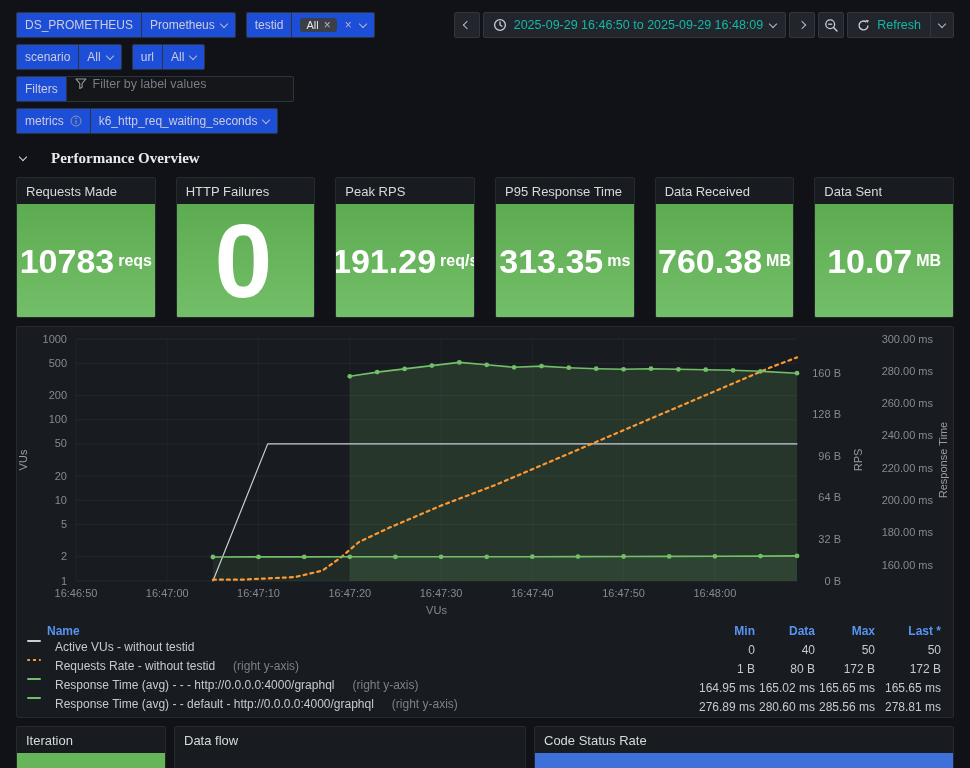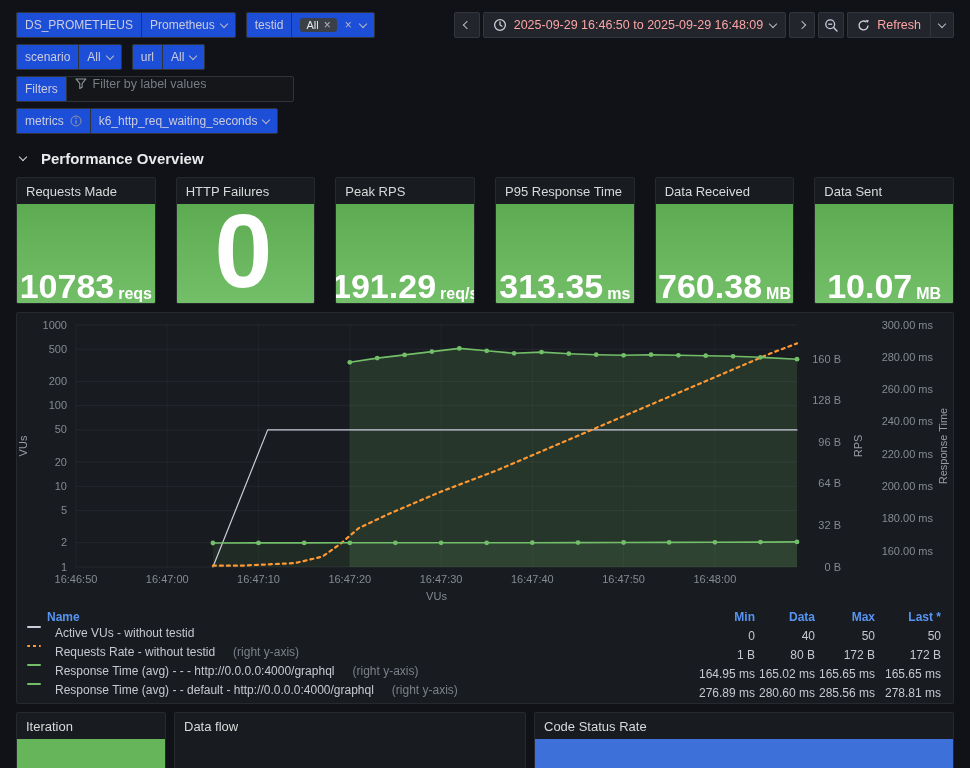--- a/index.html
+++ b/index.html
@@ -32,47 +32,47 @@
     border-right:1.4px solid #b9bbc3; border-bottom:1.4px solid #b9bbc3;
   }
   .chev.down { transform:rotate(45deg); margin-top:-3px; }
   .chev.left { transform:rotate(135deg); }
   .chev.right { transform:rotate(-45deg); }
   .spacer { flex:1; }
   .time-controls { display:flex; align-items:center; gap:3px; }
   .tbtn {
     height:26px; display:flex; align-items:center; gap:7px;
     background:#22252c; border:1px solid #33363e; border-radius:2px;
-    color:#fca5a5; font-size:12.5px; padding:0 9px; cursor:pointer;
+    color:#14b8a6; font-size:12.5px; padding:0 9px; cursor:pointer;
     font-family:"Liberation Sans", sans-serif;
   }
   .tbtn.sq { width:26px; justify-content:center; padding:0; }
   .refresh-split { display:flex; }
   .refresh-split .tbtn:first-child { border-radius:2px 0 0 2px; border-right:none; }
   .refresh-split .tbtn:last-child { border-radius:0 2px 2px 0; width:24px; justify-content:center; padding:0; }
   .filter-input {
     height:26px; width:228px; background:#141619; border:1px solid #2f333a;
     border-radius:0 2px 2px 0; display:flex; align-items:flex-start; gap:6px; padding:0 8px;
   }
   .filter-input input {
     background:transparent; border:none; outline:none; color:#ccccdc;
     font-size:12.5px; width:100%; font-family:"Liberation Sans", sans-serif;
   }
   .filter-input input::placeholder { color:#787d86; }
   
-  .section-header { display:flex; align-items:center; gap:15px; padding:10px 16px 10px 20px; }
+  .section-header { display:flex; align-items:center; gap:25px; padding:10px 16px 10px 20px;font-family:Liberation Serif, serif; }
   .section-header .chev { border-color:#d8d9da; }
   .section-title { font-size:15px; font-weight:bold; color:#e9eaec; }
   
   .stats-row { display:grid; grid-template-columns:repeat(6,1fr); gap:20px; margin:0 16px; }
   .panel { background:#181b1f; border:1px solid #26292e; border-radius:2px; overflow:hidden; }
   .panel-header { height:26px; display:flex; align-items:center; padding:0 9px; }
   .panel-title { font-size:13px; color:#d8d9da; white-space:nowrap; overflow:hidden; }
   .stat-body {
-    height:99px; display:flex; align-items:flex-end; justify-content:center;
+    height:113px; display:flex; align-items:center; justify-content:center;
     background:linear-gradient(180deg, var(--g1), var(--g2));
   }
   .stat-value { font-size:34px; font-weight:bold; color:#ffffff; line-height:1; }
   .stat-unit { font-size:16px; font-weight:bold; color:#ffffff; margin-left:4px; }
   .stat-huge .stat-value { font-size:104px; font-weight:bold; }
   
   .chart-panel { margin:8px 16px 0 16px; height:392px; background:#181b1f; border:1px solid #26292e; border-radius:2px; }
   .chart-panel svg { display:block; }
   .tick { font:11px "Liberation Sans", sans-serif; fill:#858a93; }
   .axis-title { fill:#9a9ba6; }

